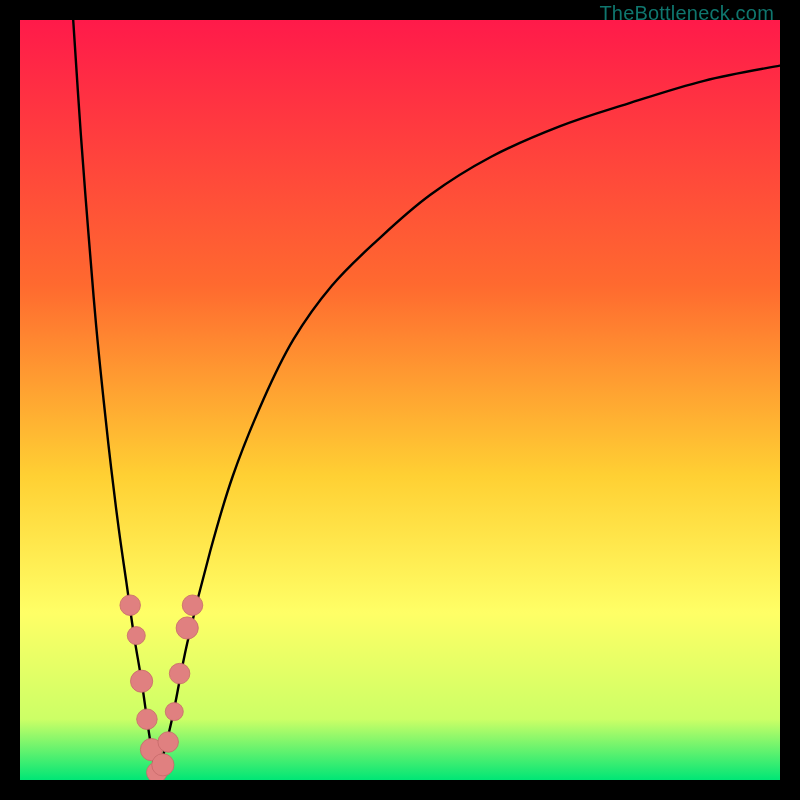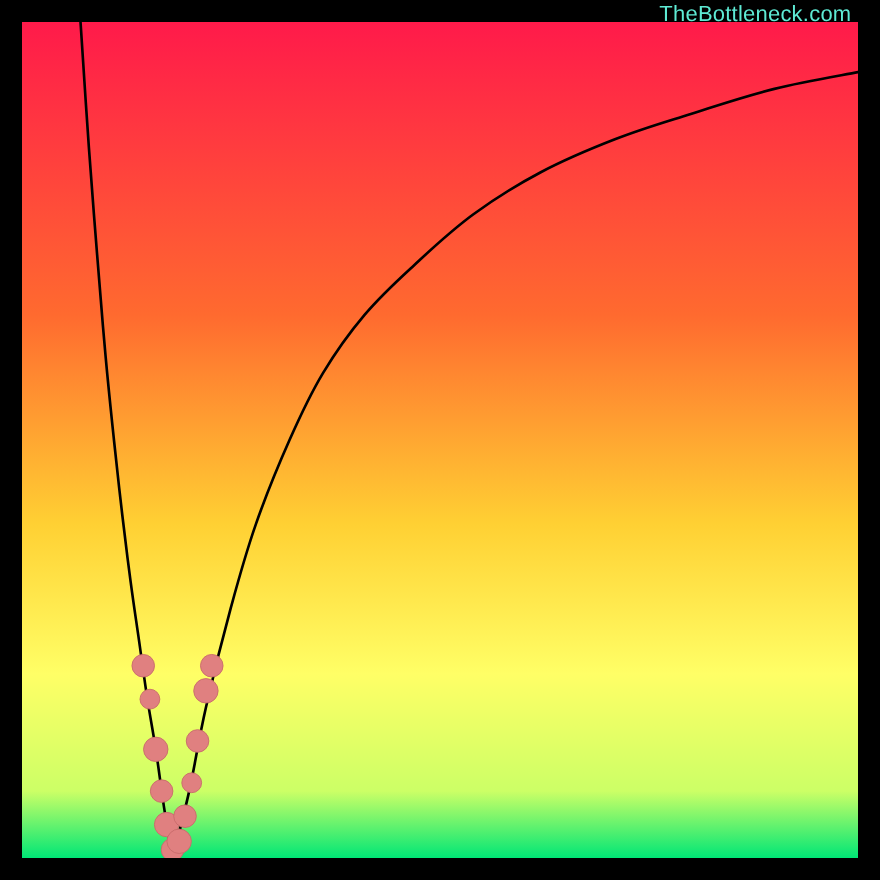--- a/index.html
+++ b/index.html
@@ -24,21 +24,21 @@
     top: 0;
     width: 760px;
     height: 760px;
   }
   .watermark {
     position: absolute;
     top: 2px;
     right: 26px;
     font-family: Arial, Helvetica, sans-serif;
     font-size: 20px;
-    color: #5eead4;
+    color: #0f766e;
     letter-spacing: 0.2px;
   }
 </style>
 </head>
 <body>
 
 <div class="frame">
   <svg class="plot" viewBox="0 0 760 760">
     <defs>
       <linearGradient id="bg-grad" x1="0" y1="0" x2="0" y2="1">

